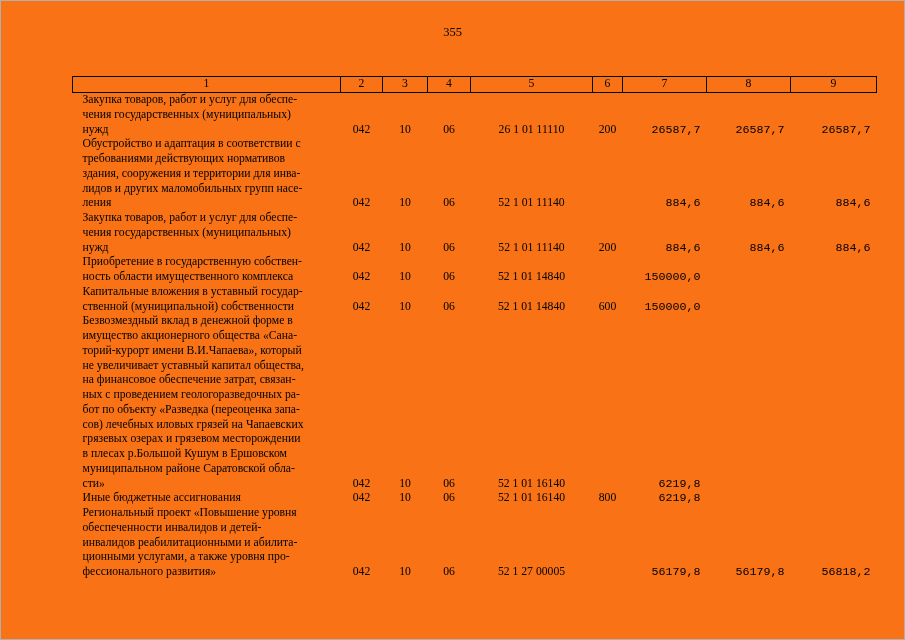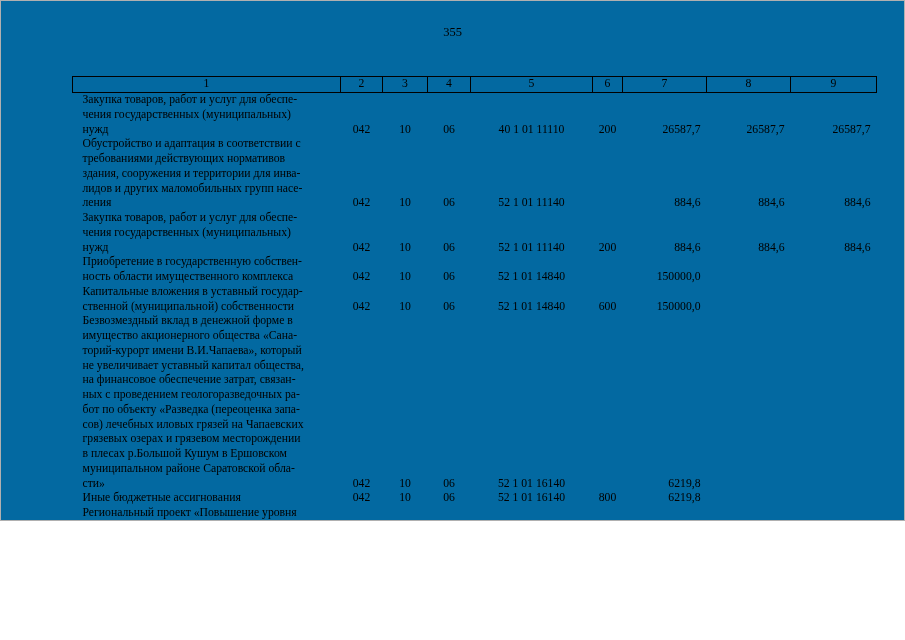--- a/index.html
+++ b/index.html
@@ -5,22 +5,22 @@
   * { box-sizing: border-box; }
   html, body { margin: 0; padding: 0; }
   body {
     width: 905px; height: 640px;
     background: #ffffff;
     font-family: "Liberation Serif", serif;
     color: #000;
   }
   .page {
     position: relative;
-    width: 905px; height: 521px;
-    background: #0369a1;
+    width: 905px; height: 640px;
+    background: #f97316;
     border: 1px solid #b0b0b0;
     overflow: hidden;
   }
   .page-number {
     position: absolute;
     top: 24px; left: 0;
     width: 100%;
     text-align: center;
     font-size: 12.5px;
   }
@@ -59,20 +59,21 @@
     white-space: pre-line;
     padding-left: 10px;
     padding-right: 2px;
     font-family: Liberation Serif, serif;
   }
   tbody td.col2, tbody td.col3, tbody td.col4,
   tbody td.col5, tbody td.col6 { text-align: center; }
   tbody td.col7, tbody td.col8, tbody td.col9 {
     text-align: right;
     padding-right: 6px;
+    font-family: Liberation Mono, monospace;
   }
 </style>
 </head>
 <body>
 
 <div class="page">
   <div class="page-number">355</div>
 
   <table class="budget-table">
     <colgroup>
@@ -100,21 +101,21 @@
         </tr>
     </thead>
     <tbody>
         <tr>
           <td class="col1">Закупка товаров, работ и услуг для обеспе-
 чения государственных (муниципальных)
 нужд</td>
           <td class="col2">042</td>
           <td class="col3">10</td>
           <td class="col4">06</td>
-          <td class="col5">40 1 01 11110</td>
+          <td class="col5">26 1 01 11110</td>
           <td class="col6">200</td>
           <td class="col7">26587,7</td>
           <td class="col8">26587,7</td>
           <td class="col9">26587,7</td>
         </tr>
         <tr>
           <td class="col1">Обустройство и адаптация в соответствии с
 требованиями действующих нормативов
 здания, сооружения и территории для инва-
 лидов и других маломобильных групп насе-

